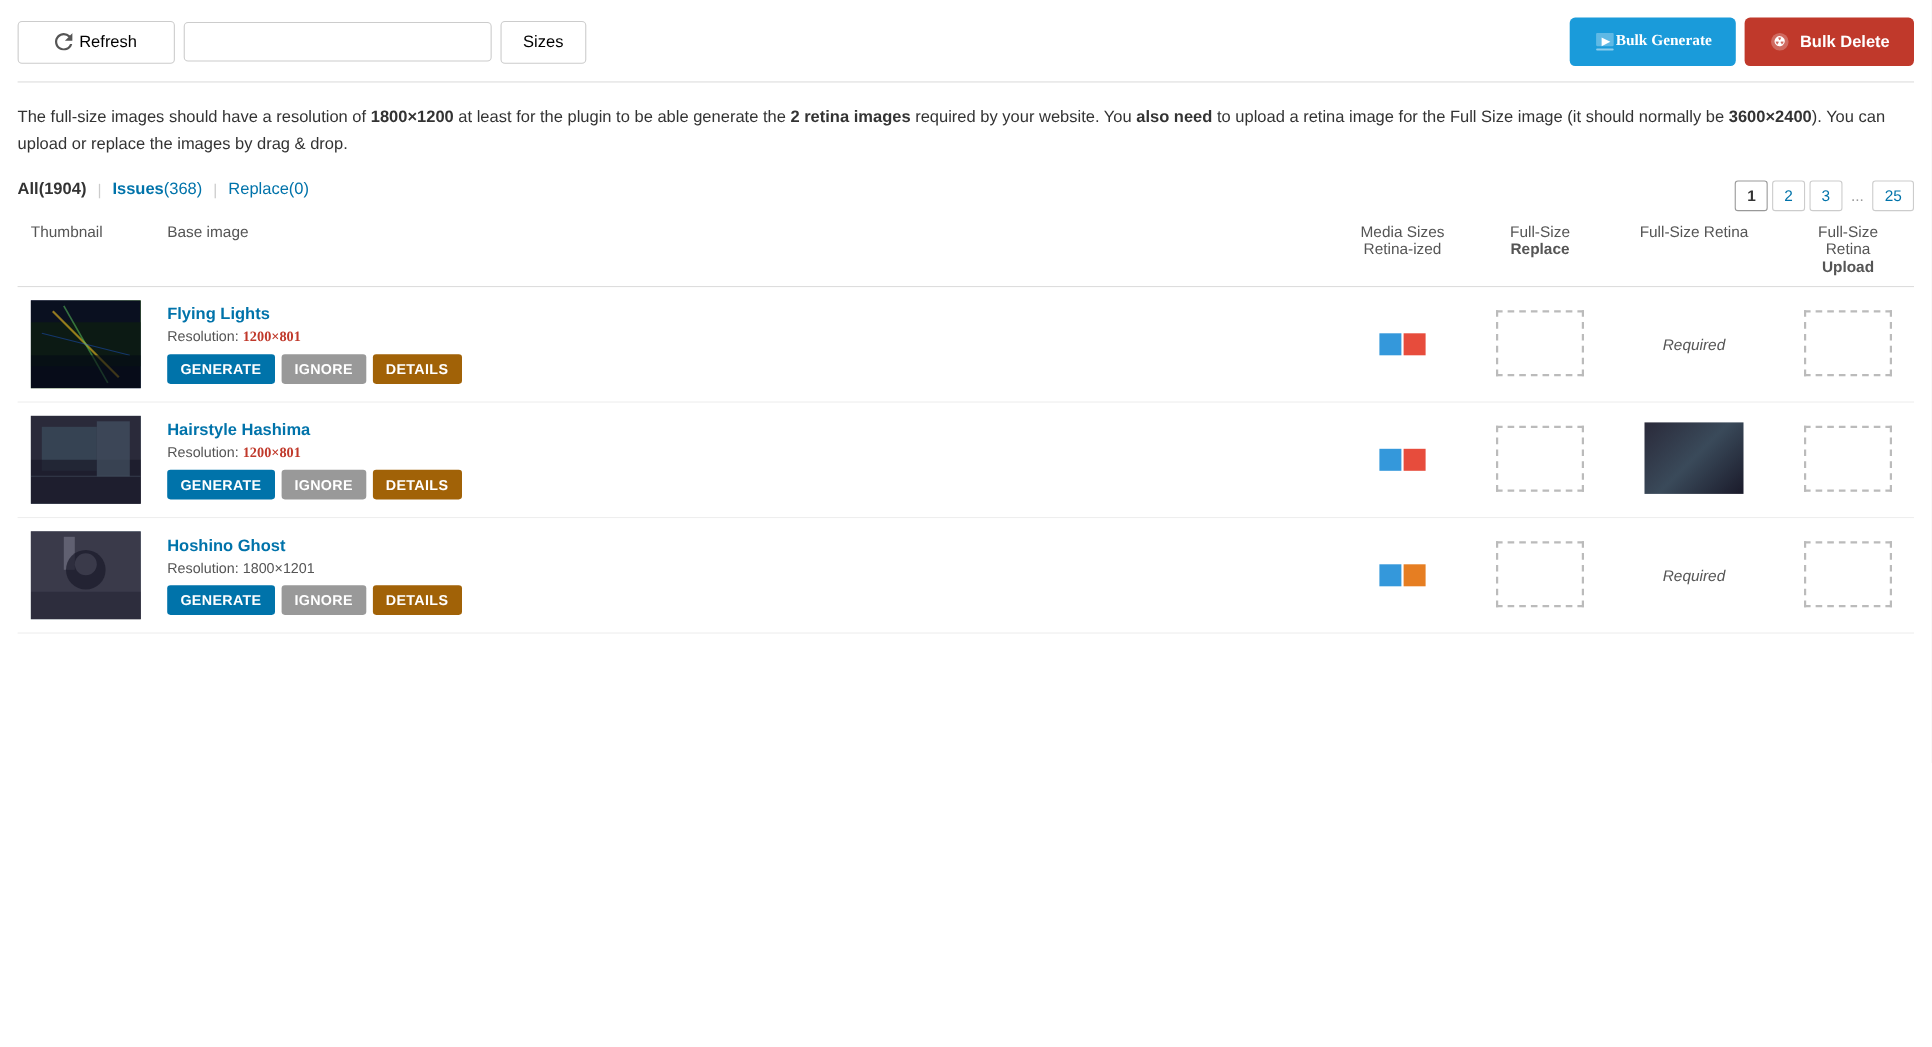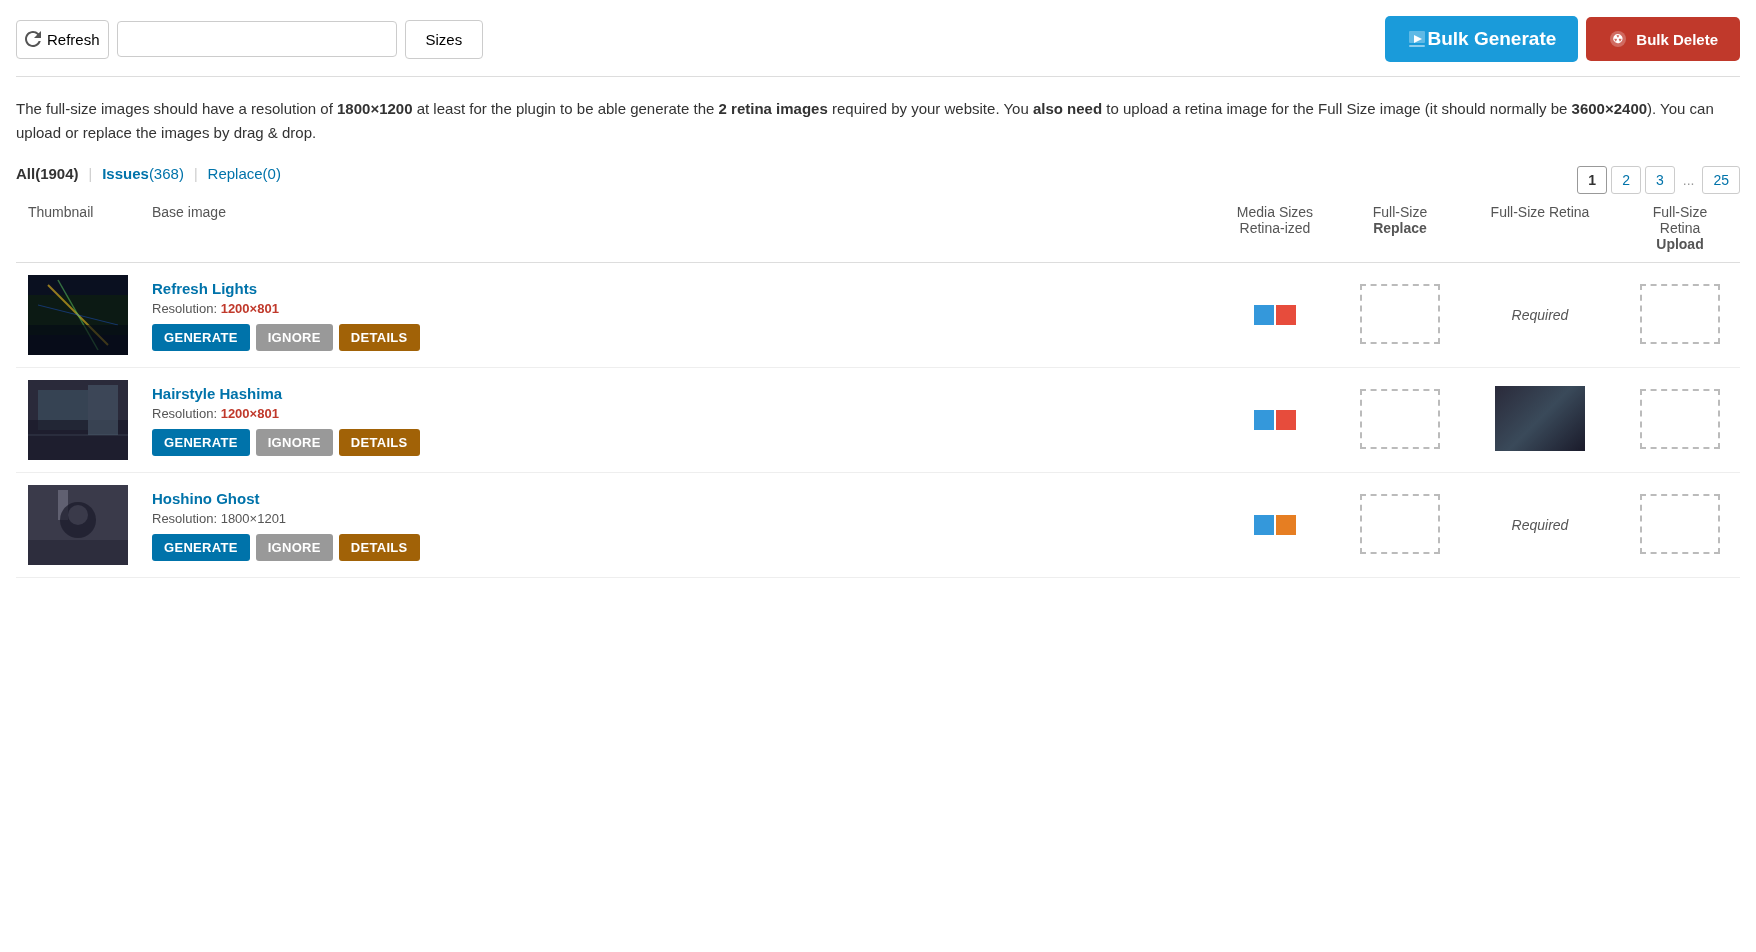--- a/index.html
+++ b/index.html
@@ -1,25 +1,25 @@
 <!DOCTYPE html>
 <html><head>
   <meta charset="utf-8">
   <style>
     * { box-sizing: border-box; margin: 0; padding: 0; }
     body { font-family: -apple-system, BlinkMacSystemFont, "Segoe UI", Arial, sans-serif; font-size: 14px; background: #f1f1f1; color: #333; }
     .page-wrapper { background: #fff; max-width: 1756px; min-height: 952px; padding: 16px; }
 
     
     .toolbar { display: flex; align-items: center; gap: 8px; margin-bottom: 16px; border-bottom: 1px solid #ddd; padding-bottom: 14px; }
-    .btn-refresh { display: flex; align-items: center; gap: 6px; padding: 10px 8px; border: 1px solid #ccc; background: #fff; border-radius: 4px; cursor: pointer; font-size: 15px; }
+    .btn-refresh { display: flex; align-items: center; gap: 6px; padding: 10px 33px; border: 1px solid #ccc; background: #fff; border-radius: 4px; cursor: pointer; font-size: 15px; }
     .search-input { flex: 0 0 280px; padding: 9px 12px; border: 1px solid #ccc; border-radius: 4px; font-size: 14px; }
     .btn-search { padding: 10px 20px; border: 1px solid #ccc; background: #fff; border-radius: 4px; cursor: pointer; font-size: 15px; }
     .toolbar-spacer { flex: 1; }
-    .btn-bulk-generate { display: flex; align-items: center; gap: 0; padding: 12px 22px; background: #1a9bda; color: #fff; border: none; border-radius: 5px; cursor: pointer; font-size: 19px; font-weight: 600; }
+    .btn-bulk-generate { display: flex; align-items: center; gap: 0; padding: 12px 22px; background: #1a9bda; color: #fff; border: none; border-radius: 5px; cursor: pointer; font-size: 14px; font-weight: 600; font-family: Liberation Serif, serif; }
     .btn-bulk-delete { display: flex; align-items: center; gap: 8px; padding: 12px 22px; background: #c0392b; color: #fff; border: none; border-radius: 5px; cursor: pointer; font-size: 15px; font-weight: 600; }
 
     
     .info-text { font-size: 15px; line-height: 1.6; margin-bottom: 20px; color: #333; margin-top: 20px; }
     .info-text strong { font-weight: 700; }
 
     
     .filter-tabs { display: flex; align-items: center; margin-bottom: 12px; }
     .filter-tab { color: #0073aa; cursor: pointer; font-size: 15px; text-decoration: none; }
     .filter-tab.active { color: #333; font-weight: 700; }
@@ -45,21 +45,21 @@
     .col-upload { width: 120px; text-align: center; }
     .thumb-placeholder { width: 100px; height: 80px; background: #222; display: flex; align-items: center; justify-content: center; overflow: hidden; }
 
     
     .thumb-flying { background: linear-gradient(135deg, #0a0a2e 0%, #1a3a2a 40%, #2a5a1a 60%, #1a2a4a 100%); }
     .thumb-hairstyle { background: linear-gradient(135deg, #2a2a3a 0%, #3a4a5a 50%, #1a1a2a 100%); }
     .thumb-hoshino { background: linear-gradient(135deg, #3a3a4a 0%, #4a5a6a 50%, #2a2a3a 100%); }
 
     .image-title { color: #0073aa; font-size: 15px; font-weight: 600; margin-bottom: 4px; cursor: pointer; }
     .resolution { font-size: 13px; color: #555; margin-bottom: 8px; }
-    .res-highlight { color: #c0392b; font-weight: 700; }
+    .res-highlight { color: #c0392b; font-weight: 700; font-family: Liberation Serif, serif; }
 
     .action-btns { display: flex; gap: 6px; }
     .btn-generate { padding: 6px 12px; background: #0073aa; color: #fff; border: none; border-radius: 3px; cursor: pointer; font-size: 13px; font-weight: 600; letter-spacing: 0.3px; }
     .btn-ignore { padding: 6px 12px; background: #999; color: #fff; border: none; border-radius: 3px; cursor: pointer; font-size: 13px; font-weight: 600; letter-spacing: 0.3px; }
     .btn-details { padding: 6px 12px; background: #a16207; color: #fff; border: none; border-radius: 3px; cursor: pointer; font-size: 13px; font-weight: 600; letter-spacing: 0.3px; }
 
     .color-squares { display: flex; gap: 2px; justify-content: center; }
     .sq-blue { width: 20px; height: 20px; background: #3498db; display: inline-block; }
     .sq-red { width: 20px; height: 20px; background: #e74c3c; display: inline-block; }
     .sq-orange { width: 20px; height: 20px; background: #e67e22; display: inline-block; }
@@ -174,21 +174,21 @@
               <rect width="100" height="80" fill="#0a1020"></rect>
               <rect x="0" y="20" width="100" height="40" fill="#0d2010" opacity="0.7"></rect>
               <line x1="20" y1="10" x2="80" y2="70" stroke="#f0c020" stroke-width="2" opacity="0.6"></line>
               <line x1="30" y1="5" x2="70" y2="75" stroke="#60d060" stroke-width="1.5" opacity="0.5"></line>
               <line x1="10" y1="30" x2="90" y2="50" stroke="#2060f0" stroke-width="1" opacity="0.4"></line>
               <rect x="0" y="50" width="100" height="30" fill="#050a15" opacity="0.6"></rect>
             </svg>
           </div>
         </td>
         <td class="col-base">
-          <div class="image-title">Refresh Lights</div>
+          <div class="image-title">Flying Lights</div>
           <div class="resolution">
             Resolution: <span class="res-highlight">1200×801</span>
           </div>
           <div class="action-btns">
             <button class="btn-generate">GENERATE</button>
             <button class="btn-ignore">IGNORE</button>
             <button class="btn-details">DETAILS</button>
           </div>
         </td>
         <td class="col-media">

